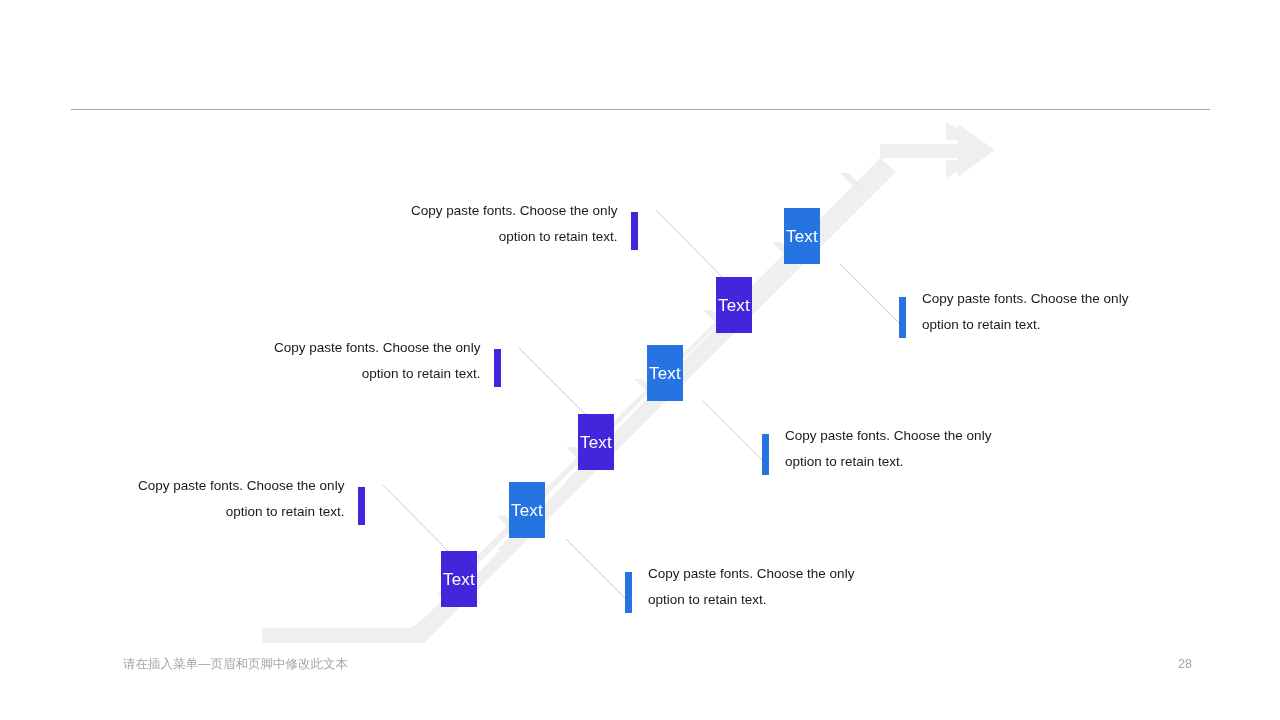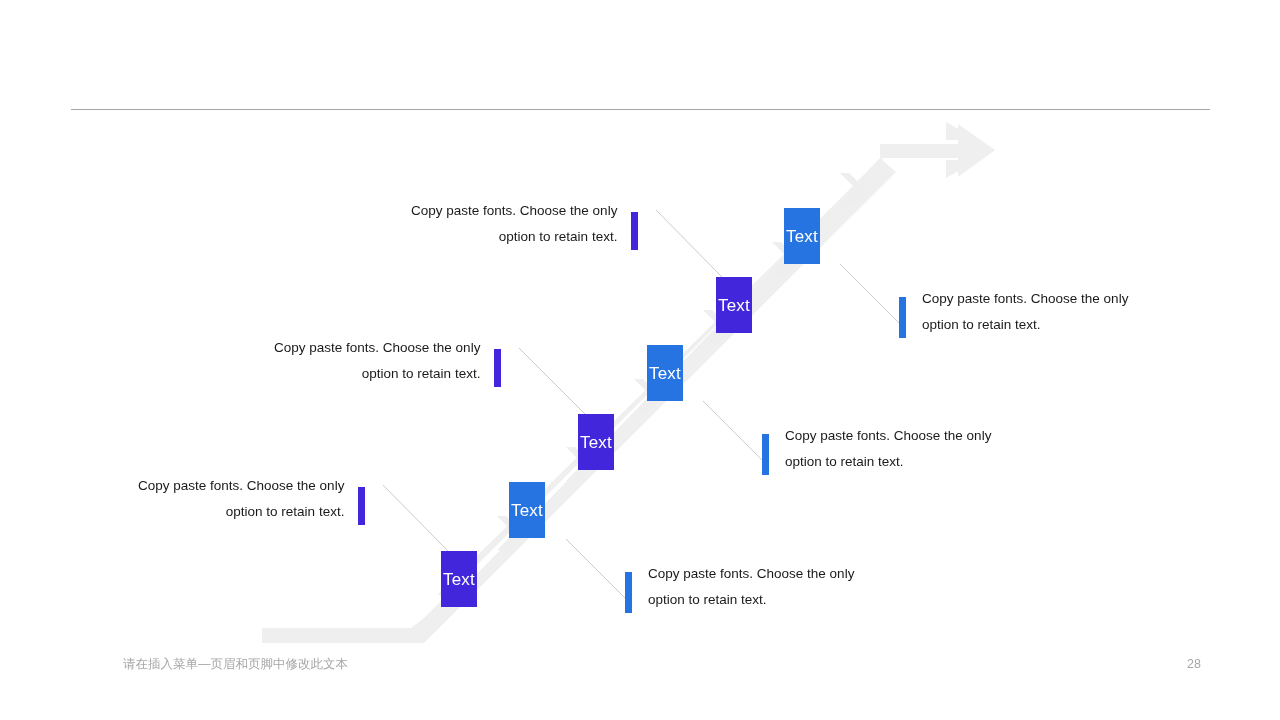--- a/index.html
+++ b/index.html
@@ -100,21 +100,20 @@
     top: 656px;
     font-size: 12.5px;
     color: #a6a6a6;
     margin-left: 43px;
   }
   .page-number {
     position: absolute;
     left: 1178px;
     top: 657px;
     width: 32px;
-    text-align: center;
     font-size: 12.5px;
     color: #a6a6a6;
   }
 </style>
 </head>
 <body>
 
 <div id="slide">
 
   <div class="top-rule"></div>

